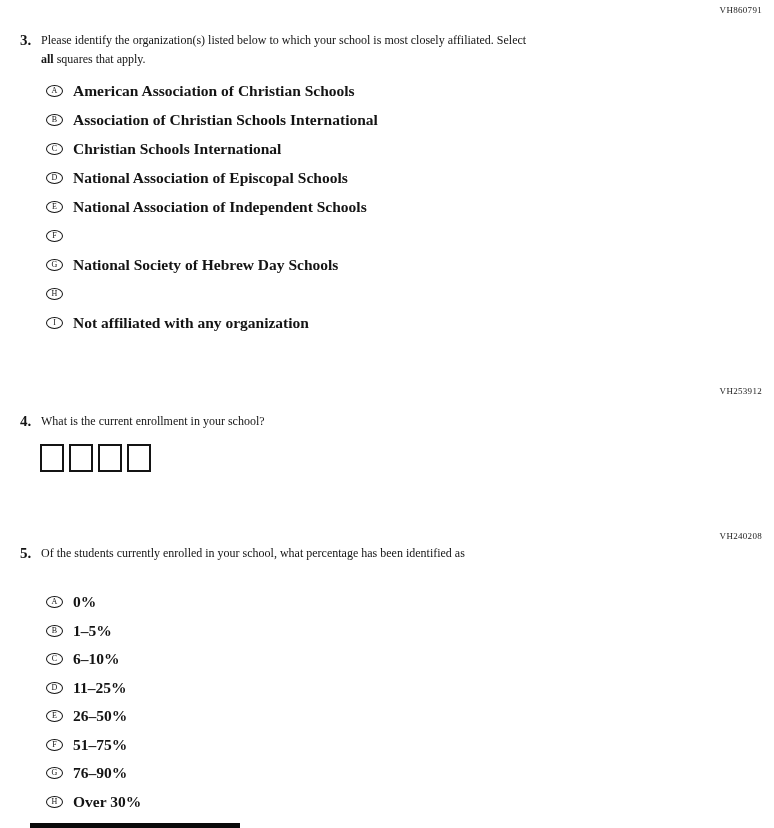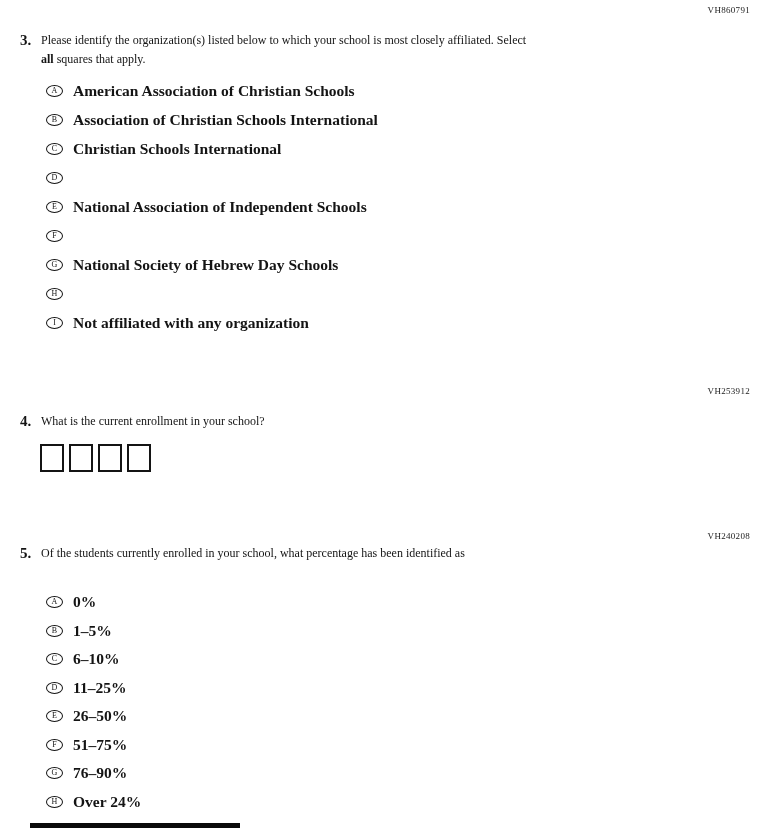--- a/index.html
+++ b/index.html
@@ -7,21 +7,21 @@
   body {
     width: 774px;
     height: 828px;
     position: relative;
     overflow: hidden;
     font-family: "Liberation Serif", serif;
     color: #141414;
   }
   .code {
     position: absolute;
-    right: 24px;
+    right: 12px;
     font-size: 9px;
     letter-spacing: 0.3px;
     color: #222;
   }
   .question {
     position: absolute;
     left: 20px;
     display: flex;
     align-items: flex-start;
   }
@@ -122,20 +122,21 @@
   <div class="opt">
     <span class="oval">
         <span class="oval-letter">C</span>
       </span>
     <span class="opt-label">Christian Schools International</span>
   </div>
   <div class="opt">
     <span class="oval">
         <span class="oval-letter">D</span>
       </span>
+    <span class="opt-label">National Association of Episcopal Schools</span>
   </div>
   <div class="opt">
     <span class="oval">
         <span class="oval-letter">E</span>
       </span>
     <span class="opt-label">National Association of Independent Schools</span>
   </div>
   <div class="opt">
     <span class="oval">
         <span class="oval-letter">F</span>
@@ -223,17 +224,17 @@
   <div class="opt">
     <span class="oval">
         <span class="oval-letter">G</span>
       </span>
     <span class="opt-label">76–90%</span>
   </div>
   <div class="opt">
     <span class="oval">
         <span class="oval-letter">H</span>
       </span>
-    <span class="opt-label">Over 24%</span>
+    <span class="opt-label">Over 30%</span>
   </div>
 </div>
 
 <div class="page-edge-bar"></div>
 
 </body></html>

